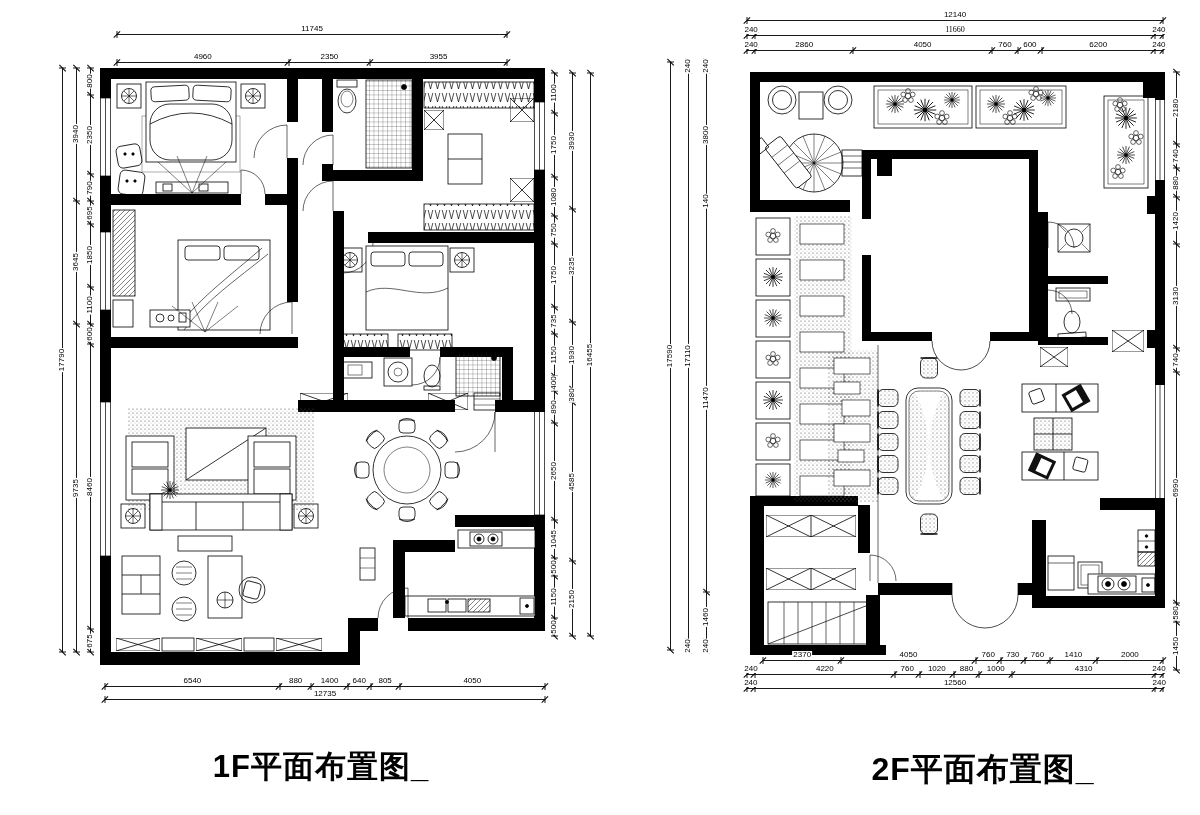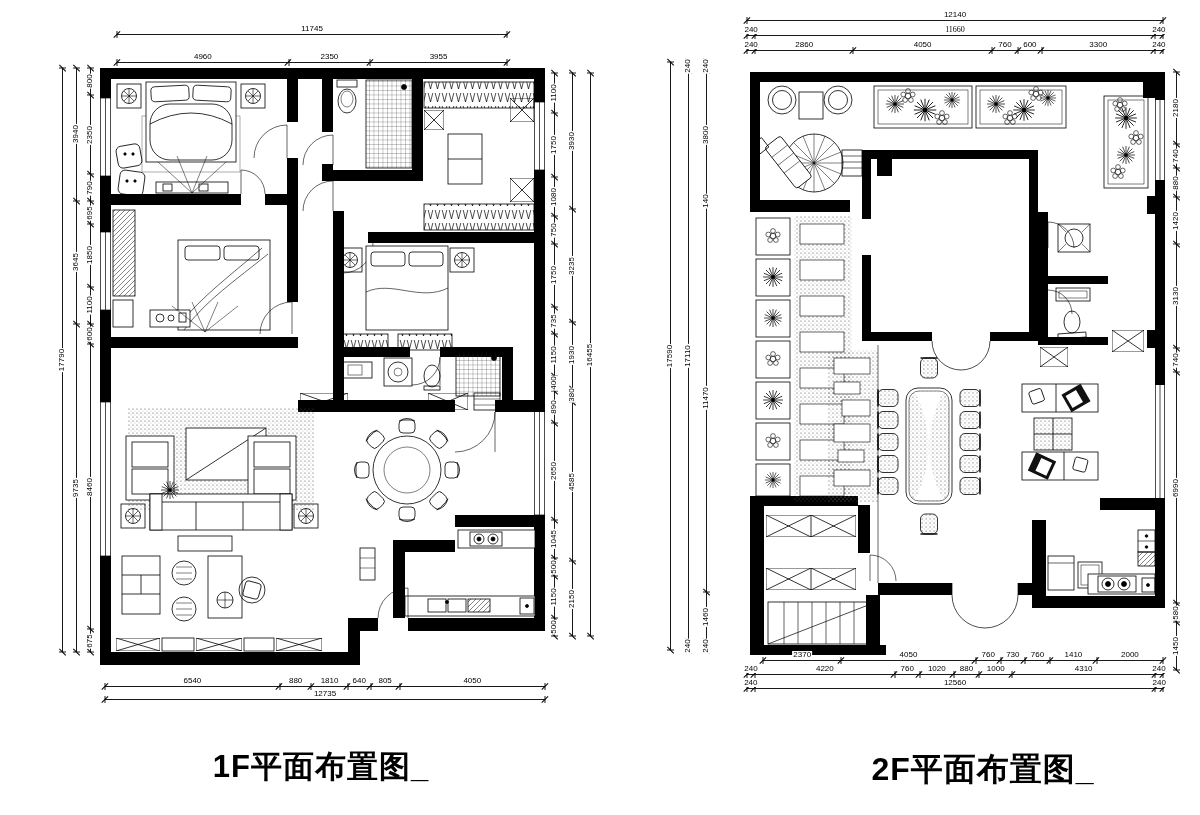--- a/index.html
+++ b/index.html
@@ -580,21 +580,21 @@
     <div class="dim-base"></div>
     <div class="dim-tick" style="left: 0%;"></div>
     <div class="dim-tick" style="left: 39.7389%;"></div>
     <div class="dim-tick" style="left: 46.9196%;"></div>
     <div class="dim-tick" style="left: 55.1612%;"></div>
     <div class="dim-tick" style="left: 60.3835%;"></div>
     <div class="dim-tick" style="left: 66.9523%;"></div>
     <div class="dim-tick" style="left: 100%;"></div>
     <div class="dim-label" style="left: 19.8694%;">6540</div>
     <div class="dim-label" style="left: 43.3293%;">880</div>
-    <div class="dim-label" style="left: 51.0404%;">1810</div>
+    <div class="dim-label" style="left: 51.0404%;">1400</div>
     <div class="dim-label" style="left: 57.7723%;">640</div>
     <div class="dim-label" style="left: 63.6679%;">805</div>
     <div class="dim-label" style="left: 83.4761%;">4050</div>
   </div>
 <div class="dimchain h" style="left:105px;top:689px;width:440px">
     <div class="dim-base"></div>
     <div class="dim-tick" style="left: 0%;"></div>
     <div class="dim-tick" style="left: 100%;"></div>
     <div class="dim-label" style="left: 50%;">12735</div>
   </div>
@@ -623,21 +623,21 @@
     <div class="dim-tick" style="left: 58.8962%;"></div>
     <div class="dim-tick" style="left: 65.1565%;"></div>
     <div class="dim-tick" style="left: 70.8402%;"></div>
     <div class="dim-tick" style="left: 98.0231%;"></div>
     <div class="dim-tick" style="left: 100%;"></div>
     <div class="dim-label" style="left: 0.988468%;">240</div>
     <div class="dim-label" style="left: 13.7562%;">2860</div>
     <div class="dim-label" style="left: 42.2158%;">4050</div>
     <div class="dim-label" style="left: 62.0264%;">760</div>
     <div class="dim-label" style="left: 67.9984%;">600</div>
-    <div class="dim-label" style="left: 84.4316%;">3300</div>
+    <div class="dim-label" style="left: 84.4316%;">6200</div>
     <div class="dim-label" style="left: 99.0115%;">240</div>
   </div>
 <div class="dimchain v" style="left:664px;top:62px;height:588px">
     <div class="dim-base"></div>
     <div class="dim-tick" style="top: 0%;"></div>
     <div class="dim-tick" style="top: 100%;"></div>
     <div class="dim-label" style="top: 50%;">17590</div>
   </div>
 <div class="dimchain v" style="left:682px;top:62px;height:588px">
     <div class="dim-base"></div>

